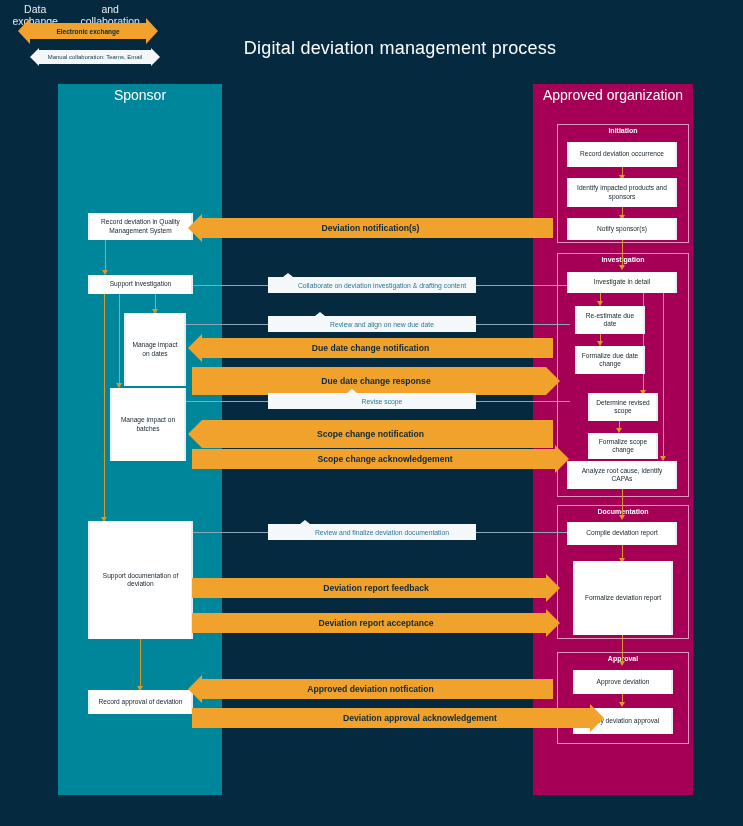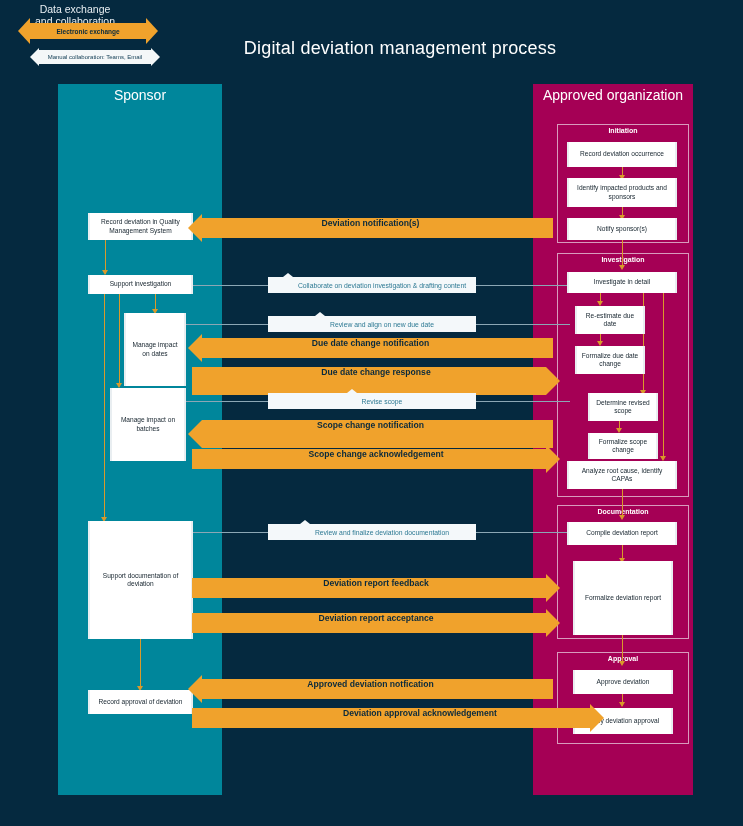--- a/index.html
+++ b/index.html
@@ -38,40 +38,40 @@
 
   
   .band{position:absolute;top:105px;height:690px;}
   #band-sponsor{left:58px;width:164px;background:#00869B;}
   #band-contract{left:533px;width:160px;background:#A50055;}
 
   .col-head{position:absolute;top:84px;height:22px;display:flex;align-items:center;justify-content:center;
     color:#FFFFFF;font-size:14px;}
   #head-sponsor{left:58px;width:164px;background:#00869B;}
   #head-contract{left:533px;width:160px;background:#A50055;}
-  #head-center{left:300px;top:84px;width:150px;height:30px;display:flex;flex-direction:column;
+  #head-center{left:300px;top:84px;width:150px;height:30px;display:flex;
     align-items:center;justify-content:center;color:#E8EEF2;font-size:10.5px;line-height:12.5px;text-align:center;}
 
   
   .phase{position:absolute;border:1px solid #D89BBC;}
   .phase-label{position:absolute;left:0;right:0;top:2px;text-align:center;
     color:#FFFFFF;font-size:7px;font-weight:bold;}
 
   
   .box{position:absolute;background:#FFFFFF;display:flex;align-items:center;justify-content:center;
     text-align:center;color:#16242E;font-size:6.6px;line-height:8.4px;padding:0 4px;
     box-sizing:border-box;border-left:2px solid #E9EEF1;border-right:2px solid #E9EEF1;}
 
   
   .vline{position:absolute;background:#D99A2B;width:1px;}
   .arrowhead{position:absolute;width:0;height:0;
     border-left:3.5px solid transparent;border-right:3.5px solid transparent;border-top:5px solid #D99A2B;}
 
   
-  .xarrow{position:absolute;display:flex;justify-content:center;}
+  .xarrow{position:absolute;display:flex;align-items:center;justify-content:center;}
   .xarrow .body{position:absolute;top:0;bottom:0;background:#F0A22C;}
   .xarrow .lbl{position:relative;z-index:3;font-size:8.6px;font-weight:bold;color:#0A2A3D;white-space:nowrap;}
   .xarrow .tip-left{position:absolute;left:0;top:50%;width:0;height:0;}
   .xarrow .tip-right{position:absolute;right:0;top:50%;width:0;height:0;}
 
   
   .warrow{position:absolute;display:flex;align-items:center;justify-content:center;}
   .warrow .body{position:absolute;top:0;bottom:0;background:#F4F8FA;}
   .warrow .lbl{position:relative;z-index:3;font-size:6.8px;color:#2E7A94;white-space:nowrap;}
   .thinline{position:absolute;height:1px;background:#8CA7B5;}
@@ -238,21 +238,21 @@
     <div class="tip-right" style="margin-top:-8px;border-top:8px solid transparent;border-bottom:8px solid transparent;border-left:10px solid #F4F8FA;"></div>
     <div class="lbl">Revise scope</div>
   </div>
 
   <div class="xarrow" style="left:188px;top:420px;width:365px;height:28px;">
     <div class="body" style="left:14px;right:0;"></div>
     <div class="tip-left" style="margin-top:-14px;border-top:14px solid transparent;border-bottom:14px solid transparent;border-right:14px solid #F0A22C;"></div>
     <div class="lbl">Scope change notification</div>
   </div>
 
-  <div class="xarrow" style="left:192px;top:449px;width:368px;height:20px;">
+  <div class="xarrow" style="left:192px;top:449px;width:368px;height:20px;padding-left:9px;">
     <div class="body" style="left:0;right:14px;"></div>
     <div class="tip-right" style="margin-top:-14px;border-top:14px solid transparent;border-bottom:14px solid transparent;border-left:14px solid #F0A22C;"></div>
     <div class="lbl">Scope change acknowledgement</div>
   </div>
 
   <div class="warrow" style="left:258px;top:524px;width:228px;height:16px;">
     <div class="body" style="left:10px;right:10px;"></div>
     <div class="tip-left" style="margin-top:-8px;border-top:8px solid transparent;border-bottom:8px solid transparent;border-right:10px solid #F4F8FA;"></div>
     <div class="tip-right" style="margin-top:-8px;border-top:8px solid transparent;border-bottom:8px solid transparent;border-left:10px solid #F4F8FA;"></div>
     <div class="lbl">Review and finalize deviation documentation</div>

